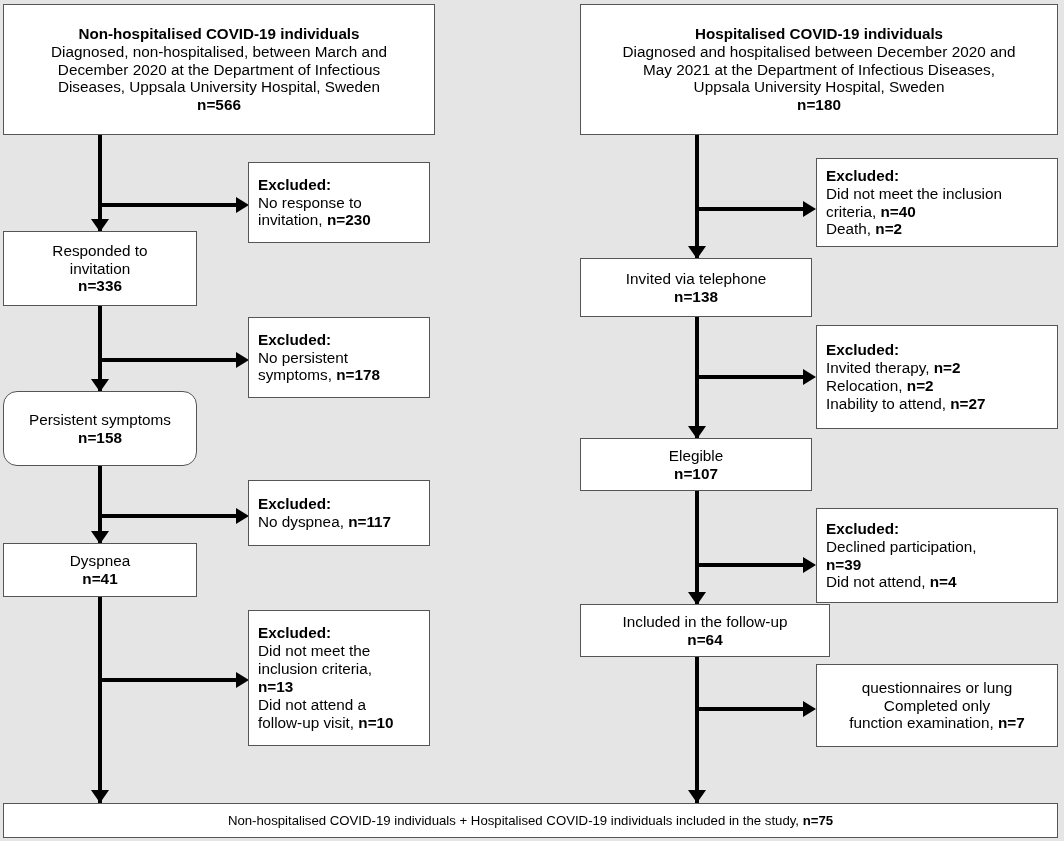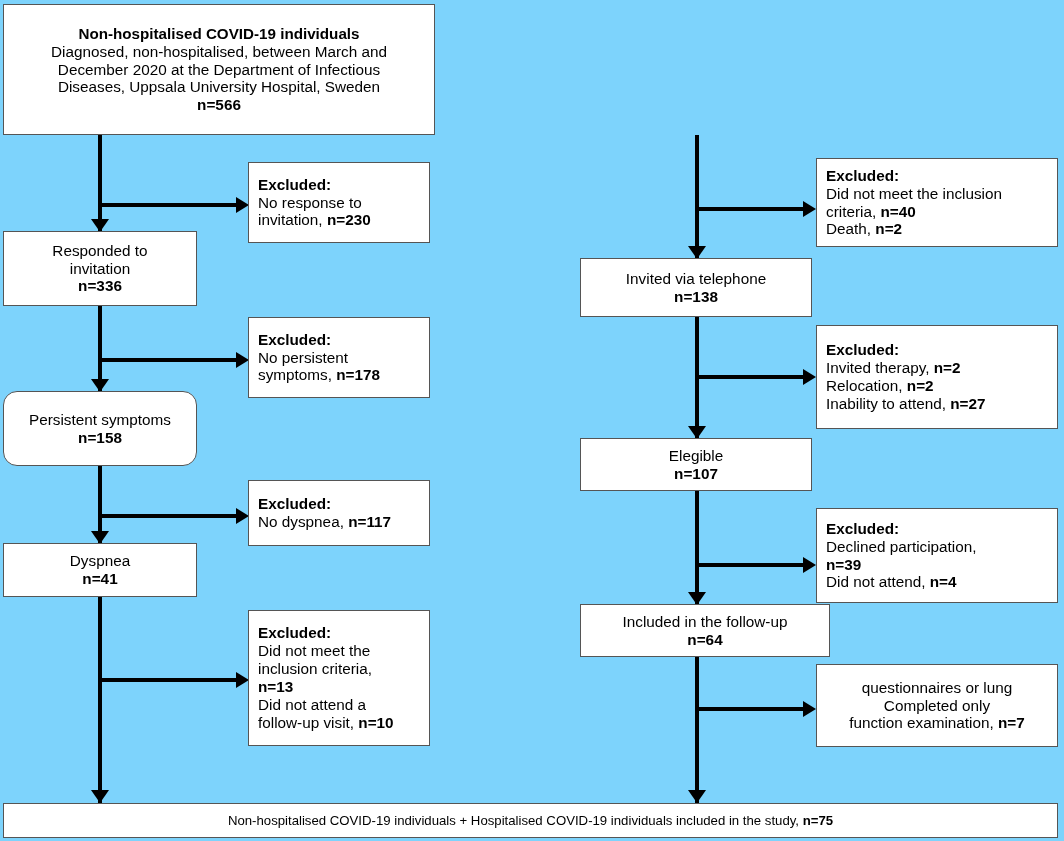--- a/index.html
+++ b/index.html
@@ -6,21 +6,21 @@
   body{
     font-family:"Liberation Sans", sans-serif;
     color:#000000;
     -webkit-font-smoothing:antialiased;
   }
   #flow{
     position:relative;
     width:1064px;
     height:841px;
     overflow:hidden;
-    background:#7dd3fc;
+    background:#e5e5e5;
   }
   .box{
     position:absolute;
     box-sizing:border-box;
     border:1.6px solid #555555;
     background:#ffffff;
     display:flex;
     flex-direction:column;
     justify-content:center;
     z-index:3;
@@ -121,20 +121,27 @@
   <div class="arrow-right" style="left:236px; top:671.5px;"></div>
   <div class="box lft" style="left:248px; top:610px; width:182px; height:136px;">
     <span class="ln bold t15">Excluded:</span>
     <span class="ln t15">Did not meet the</span>
     <span class="ln t15">inclusion criteria,</span>
     <span class="ln bold t15">n=13</span>
     <span class="ln t15">Did not attend a</span>
     <span class="ln t15"><span>follow-up visit,</span> <b>n=10</b></span>
   </div>
 
+  <div class="box ctr" style="left:580px; top:4px; width:478px; height:131px;">
+    <span class="ln bold t152">Hospitalised COVID-19 individuals</span>
+    <span class="ln t15">Diagnosed and hospitalised between December 2020 and</span>
+    <span class="ln t15">May 2021 at the Department of Infectious Diseases,</span>
+    <span class="ln t15">Uppsala University Hospital, Sweden</span>
+    <span class="ln bold t15">n=180</span>
+  </div>
 
   <div class="vline" style="left:695px; top:135px; height:668px;"></div>
   <div class="arrow-down" style="left:688px; top:790px;"></div>
 
   <div class="hline" style="left:695px; top:207px; width:115px;"></div>
   <div class="arrow-right" style="left:803px; top:200.5px;"></div>
   <div class="box lft" style="left:816px; top:158px; width:242px; height:89px;">
     <span class="ln bold t15">Excluded:</span>
     <span class="ln t15">Did not meet the inclusion</span>
     <span class="ln t15"><span>criteria,</span> <b>n=40</b></span>

